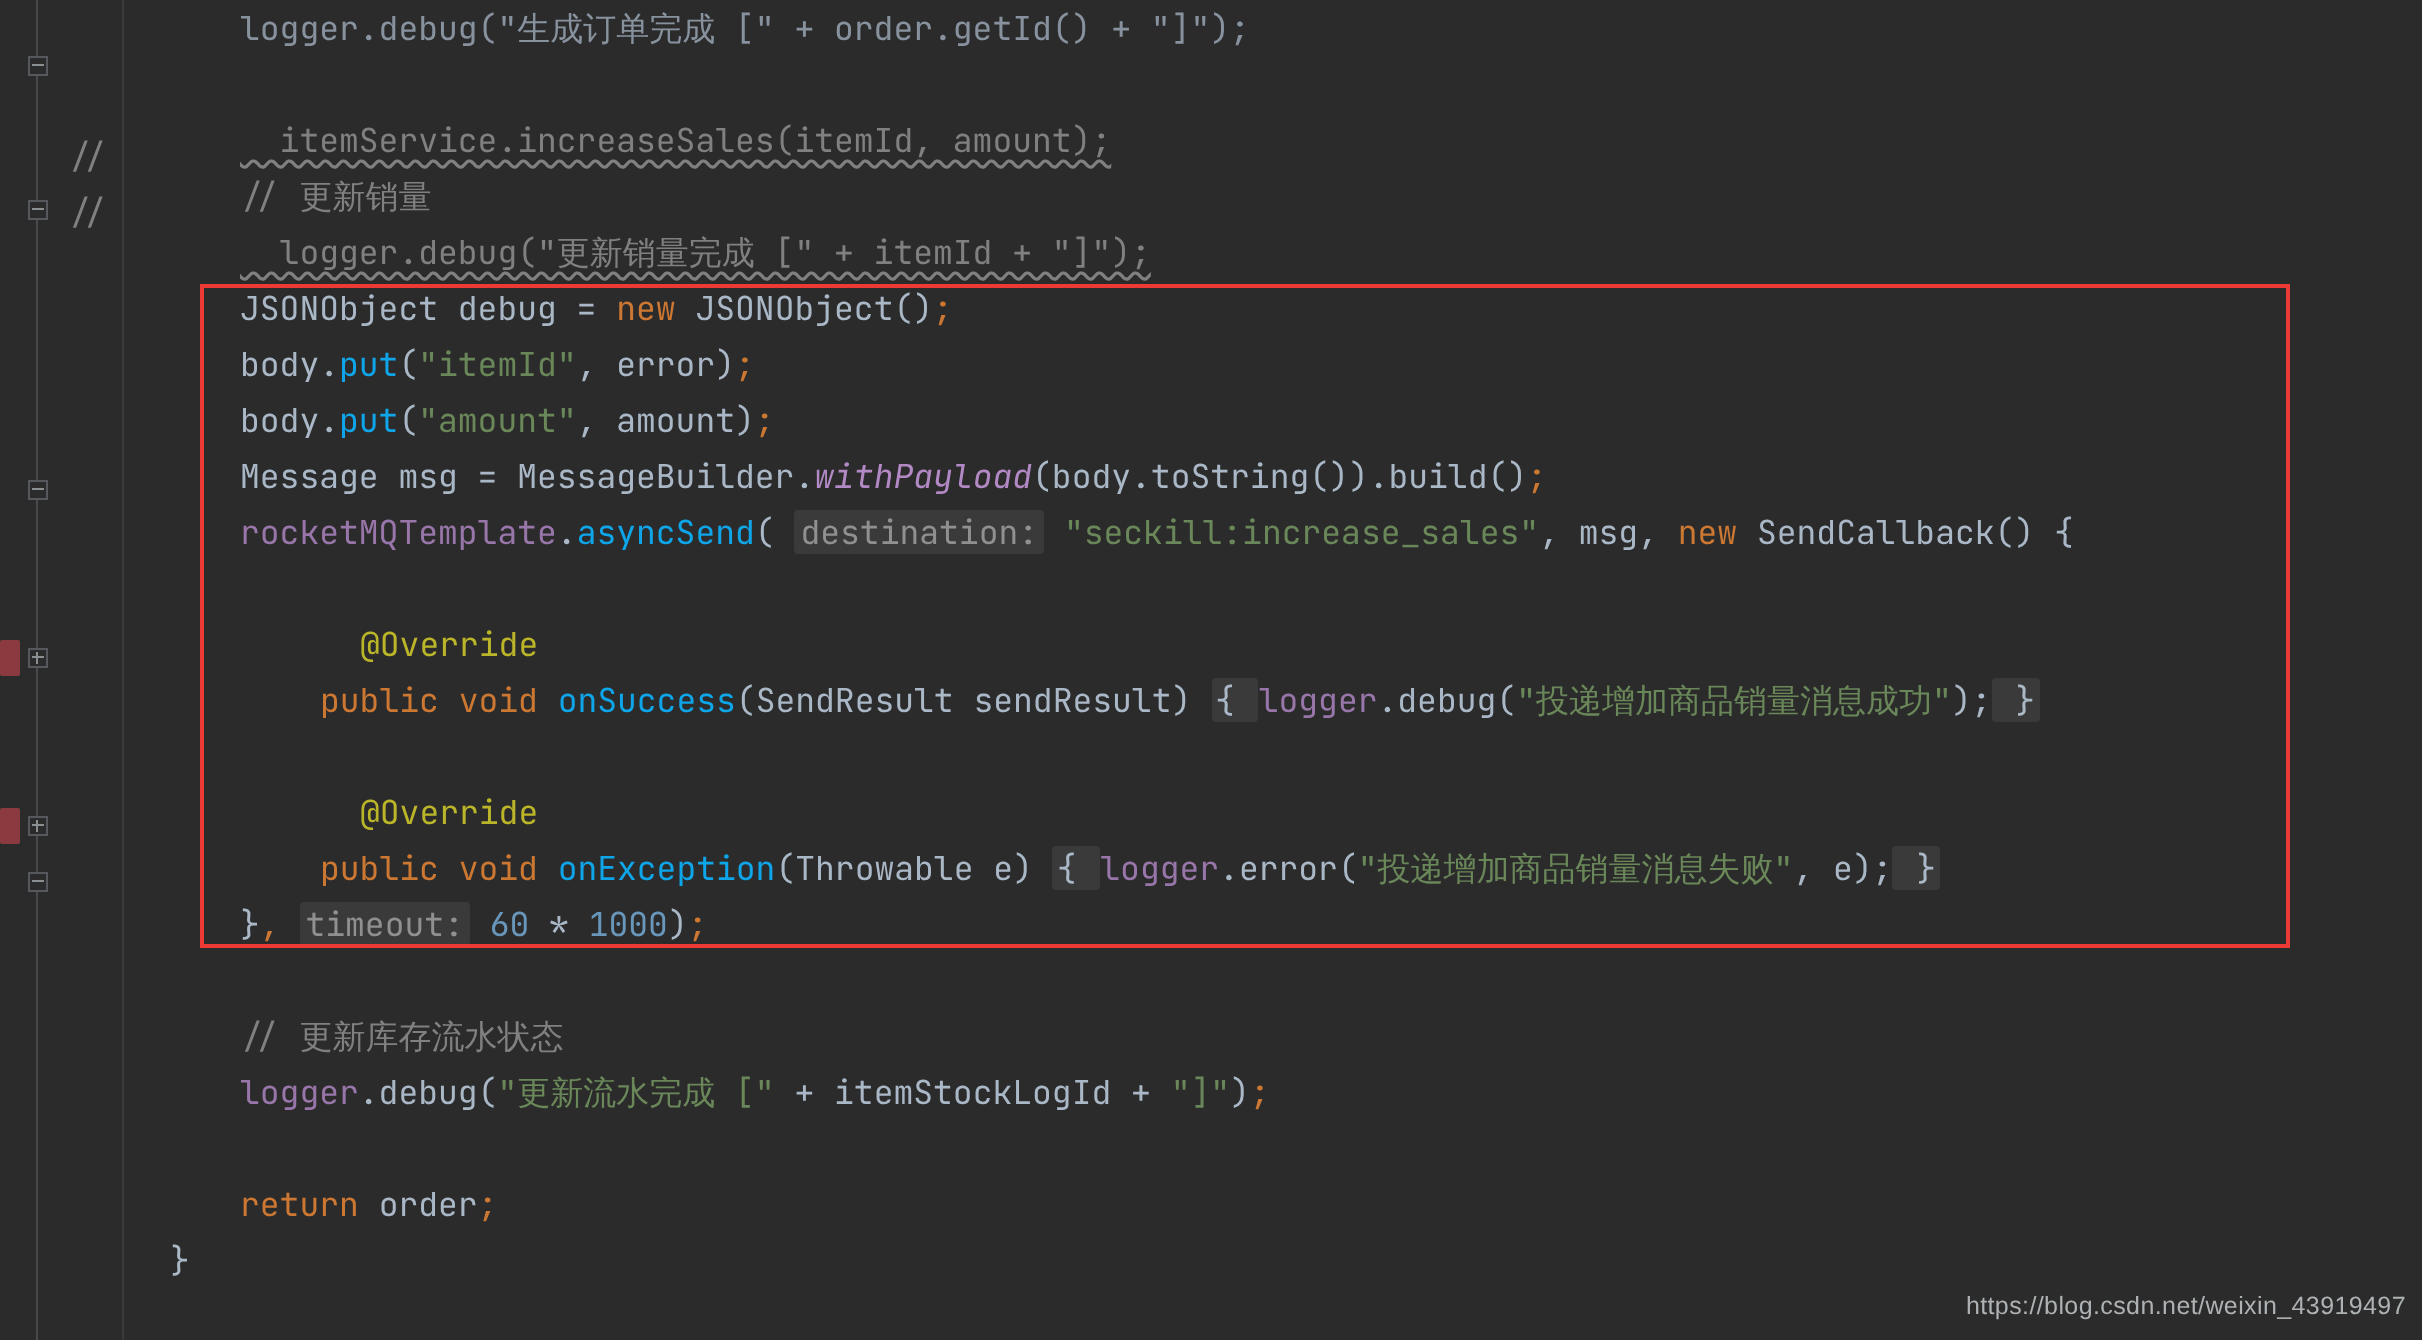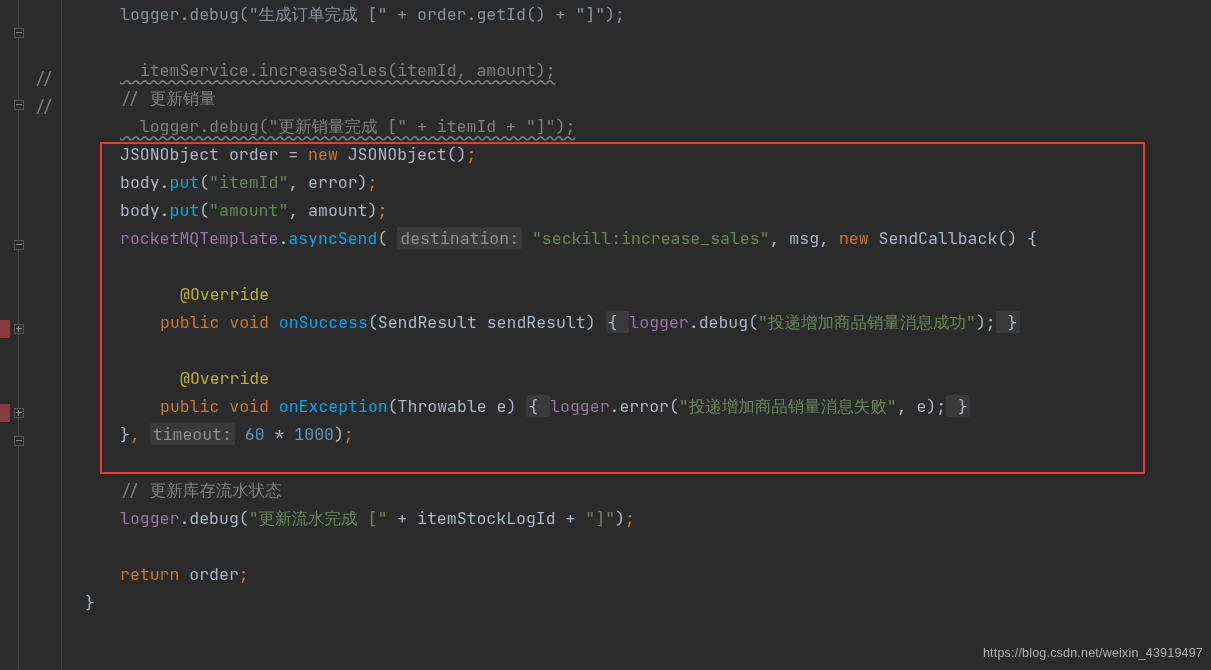--- a/index.html
+++ b/index.html
@@ -141,26 +141,27 @@
   </div>
 
   <div class="code-area">
 
     <div class="line ind2 top-fade"><span class="c-ident">logger.debug("生成订单完成 [" + order.getId() + "]");</span></div>
     <div class="line"></div>
     <div class="line ind2"><span class="c-comment wavy">  itemService.increaseSales(itemId, amount);</span></div>
     <div class="line ind2"><span class="c-comment">// 更新销量</span></div>
     <div class="line ind2"><span class="c-comment wavy">  logger.debug("更新销量完成 [" + itemId + "]");</span></div>
 
-    <div class="line ind2"><span class="c-ident">JSONObject</span><span class="c-ident"> order = </span><span class="c-keyword">new </span><span class="c-ident">JSONObject</span><span class="c-paren">()</span><span class="c-semi">;</span></div>
+    <div class="line ind2"><span class="c-ident">JSONObject</span><span class="c-ident"> debug = </span><span class="c-keyword">new </span><span class="c-ident">JSONObject</span><span class="c-paren">()</span><span class="c-semi">;</span></div>
 
     <div class="line ind2"><span class="c-ident">body.</span><span class="c-method">put</span><span class="c-paren">(</span><span class="c-string">"itemId"</span><span class="c-ident">, error)</span><span class="c-semi">;</span></div>
 
     <div class="line ind2"><span class="c-ident">body.</span><span class="c-method">put</span><span class="c-paren">(</span><span class="c-string">"amount"</span><span class="c-ident">, amount)</span><span class="c-semi">;</span></div>
 
+    <div class="line ind2"><span class="c-ident">Message</span><span class="c-ident"> msg = MessageBuilder.</span><span class="c-static">withPayload</span><span class="c-ident">(body.toString()).build()</span><span class="c-semi">;</span></div>
 
     <div class="line ind2"><span class="c-field">rocketMQTemplate</span><span class="c-ident">.</span><span class="c-method">asyncSend</span><span class="c-ident">( </span><span class="c-param">destination:</span><span> </span><span class="c-string">"seckill:increase_sales"</span><span class="c-ident">, msg, </span><span class="c-keyword">new </span><span class="c-ident">SendCallback</span><span class="c-ident">() {</span></div>
 
     <div class="line"></div>
 
     <div class="line ind3"><span class="c-anno">@Override</span></div>
 
     <div class="line ind3"><span class="c-keyword">public </span><span class="c-keyword">void </span><span class="c-method">onSuccess</span><span class="c-ident">(SendResult sendResult) </span><span class="c-folded">{ </span><span class="c-field">logger</span><span class="c-ident">.debug(</span><span class="c-string">"投递增加商品销量消息成功"</span><span class="c-ident">);</span><span class="c-folded"> }</span></div>
 
     <div class="line"></div>

